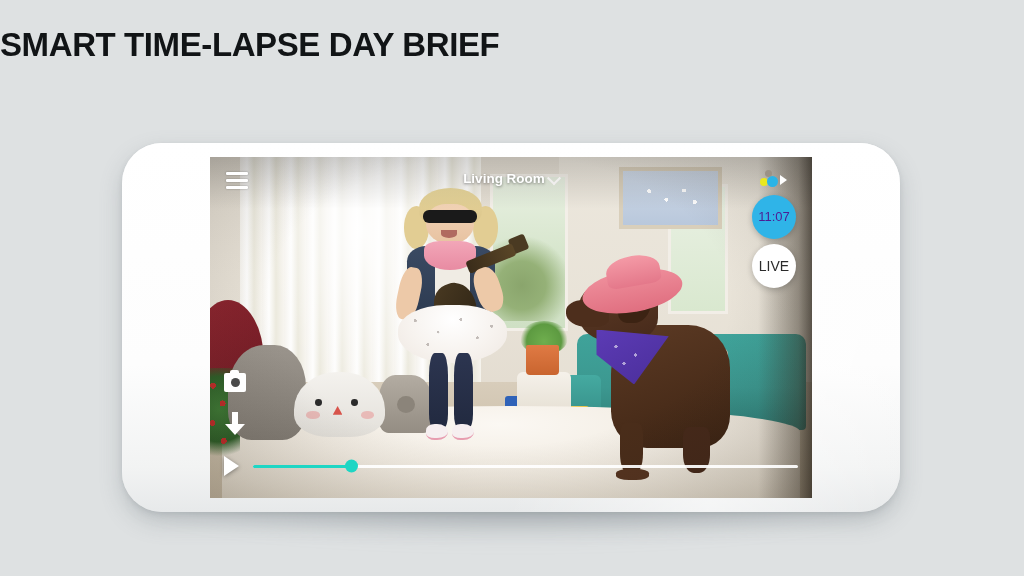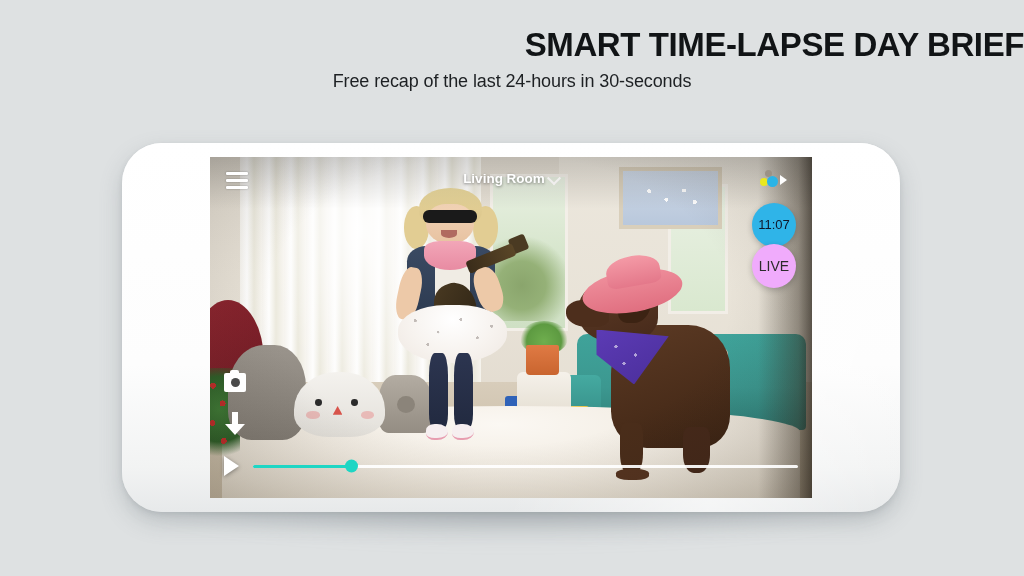--- a/index.html
+++ b/index.html
@@ -11,21 +11,21 @@
   }
   #page {
     position: relative;
     width: 1024px; height: 576px;
     background: #dee1e2;
   }
 
   
   .hero-title {
     position: absolute; top: 26px; left: 0; width: 1024px;
-    text-align: right;
+    text-align: left;
     font-size: 33px;
     font-weight: bold;
     letter-spacing: -0.4px;
     color: #111416;
     font-family: "Liberation Sans", sans-serif;
   }
   .hero-sub {
     position: absolute; top: 71px; left: 0; width: 1024px;
     text-align: center;
     font-size: 18px;
@@ -436,27 +436,27 @@
 
   .pill {
     position: absolute;
     border-radius: 50%;
     display: flex; align-items: center; justify-content: center;
     text-align: center; cursor: pointer;
     box-shadow: 0 2px 6px rgba(0,0,0,0.22);
     line-height: 1.05;
   }
   .pill-time {
-    right: 16px; top: 46px; width: 44px; height: 44px;
-    background: #2fb4e8; color: #0f172a;
+    right: 16px; top: 38px; width: 44px; height: 44px;
+    background: #2fb4e8; color: #4c1d95;
     font-size: 13px;
   }
   .pill-live {
     right: 16px; top: 87px; width: 44px; height: 44px;
-    background: #f0abfc; color: #2b2b2b;
+    background: #ffffff; color: #2b2b2b;
     font-size: 14px;
   }
   .pill-brief {
     right: 9px; top: 137px; width: 62px; height: 62px;
     background: #d8e81f; color: #1a1a1a;
     font-size: 15px; font-weight: bold;
   }
   .pill-brief span { display: block; }
 
   .side-icons { position: absolute; left: 14px; top: 216px; }
@@ -519,21 +519,20 @@
     background: #1ed6c4; border-radius: 50%;
     cursor: pointer;
   }
 </style>
 </head>
 <body>
 
 <div id="page">
 
   <h1 class="hero-title">SMART TIME-LAPSE DAY BRIEF</h1>
-  <p class="hero-sub">Free recap of the last 24-hours in 30-seconds</p>
 
   <div class="device-shadow"></div>
 
   <div class="device">
     <div class="device-gloss"></div>
   </div>
 
   <div class="screen">
 
     <div class="scene">

